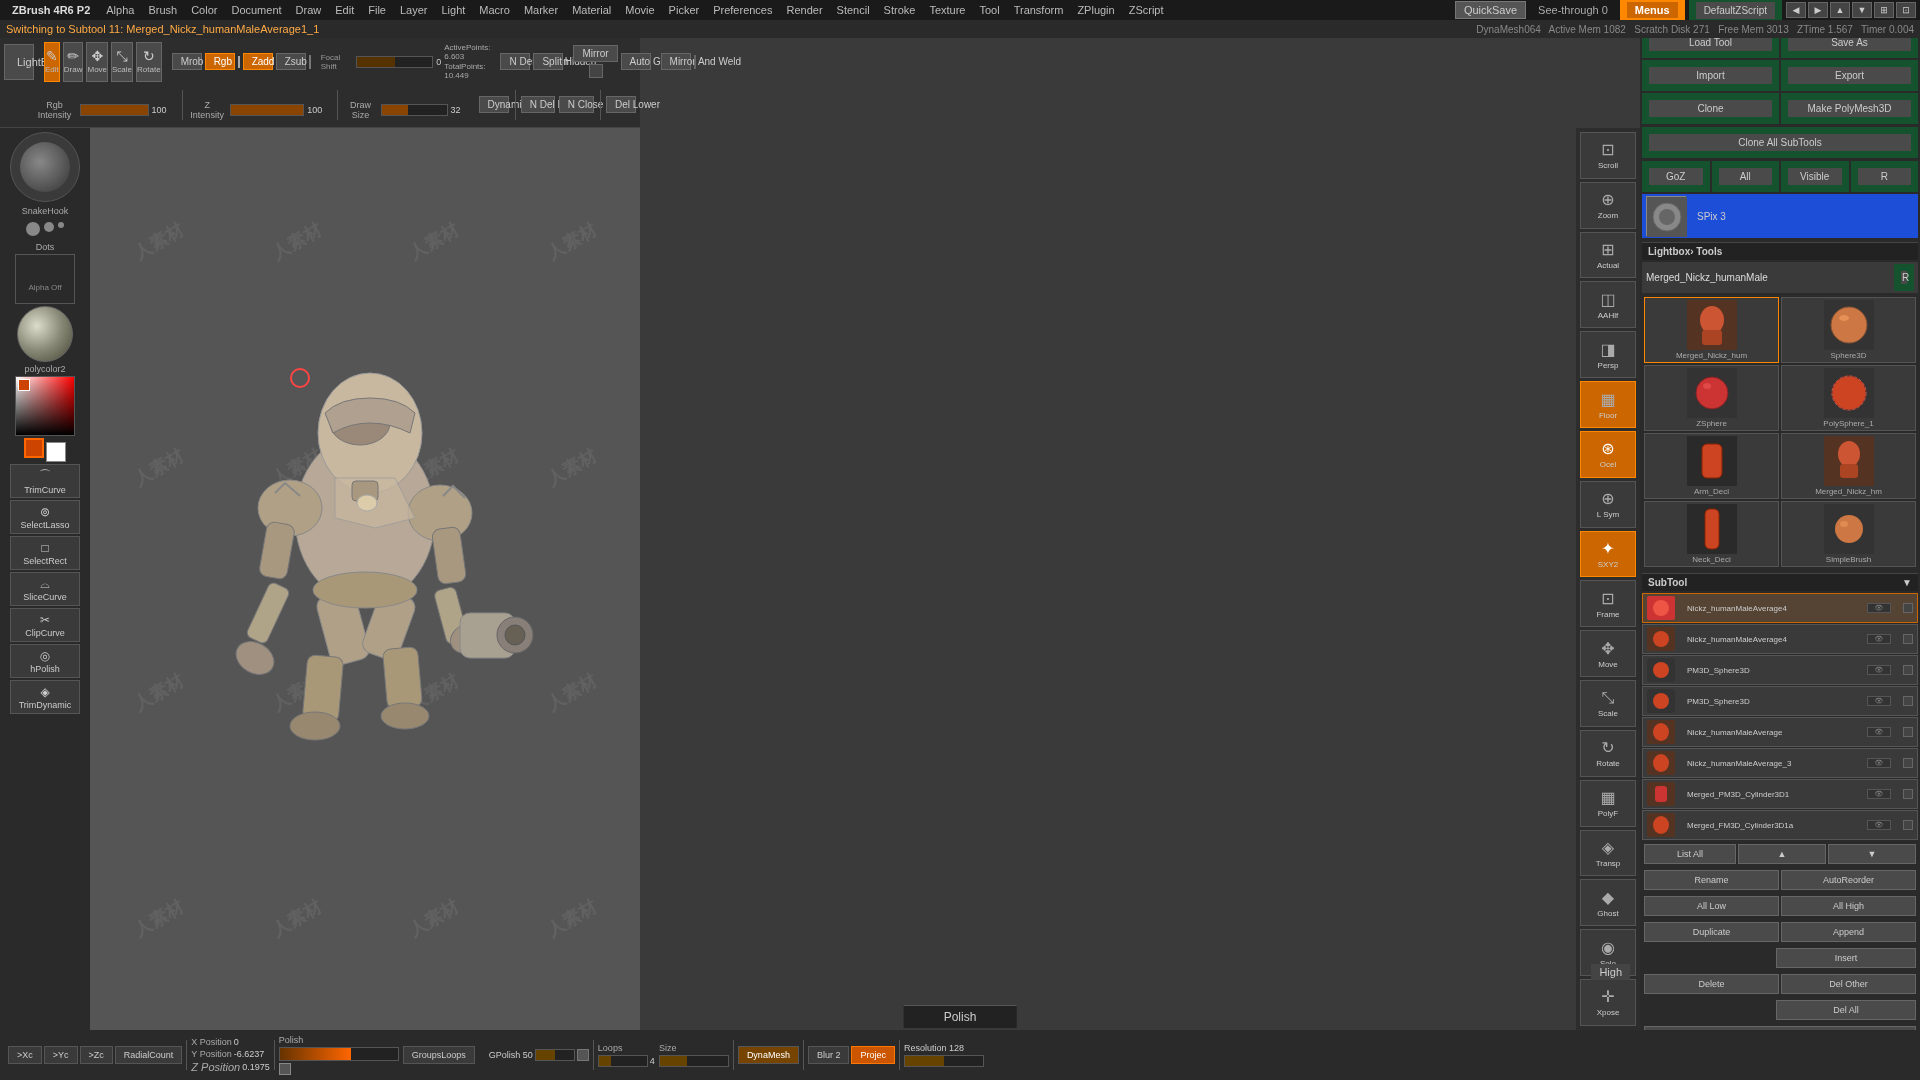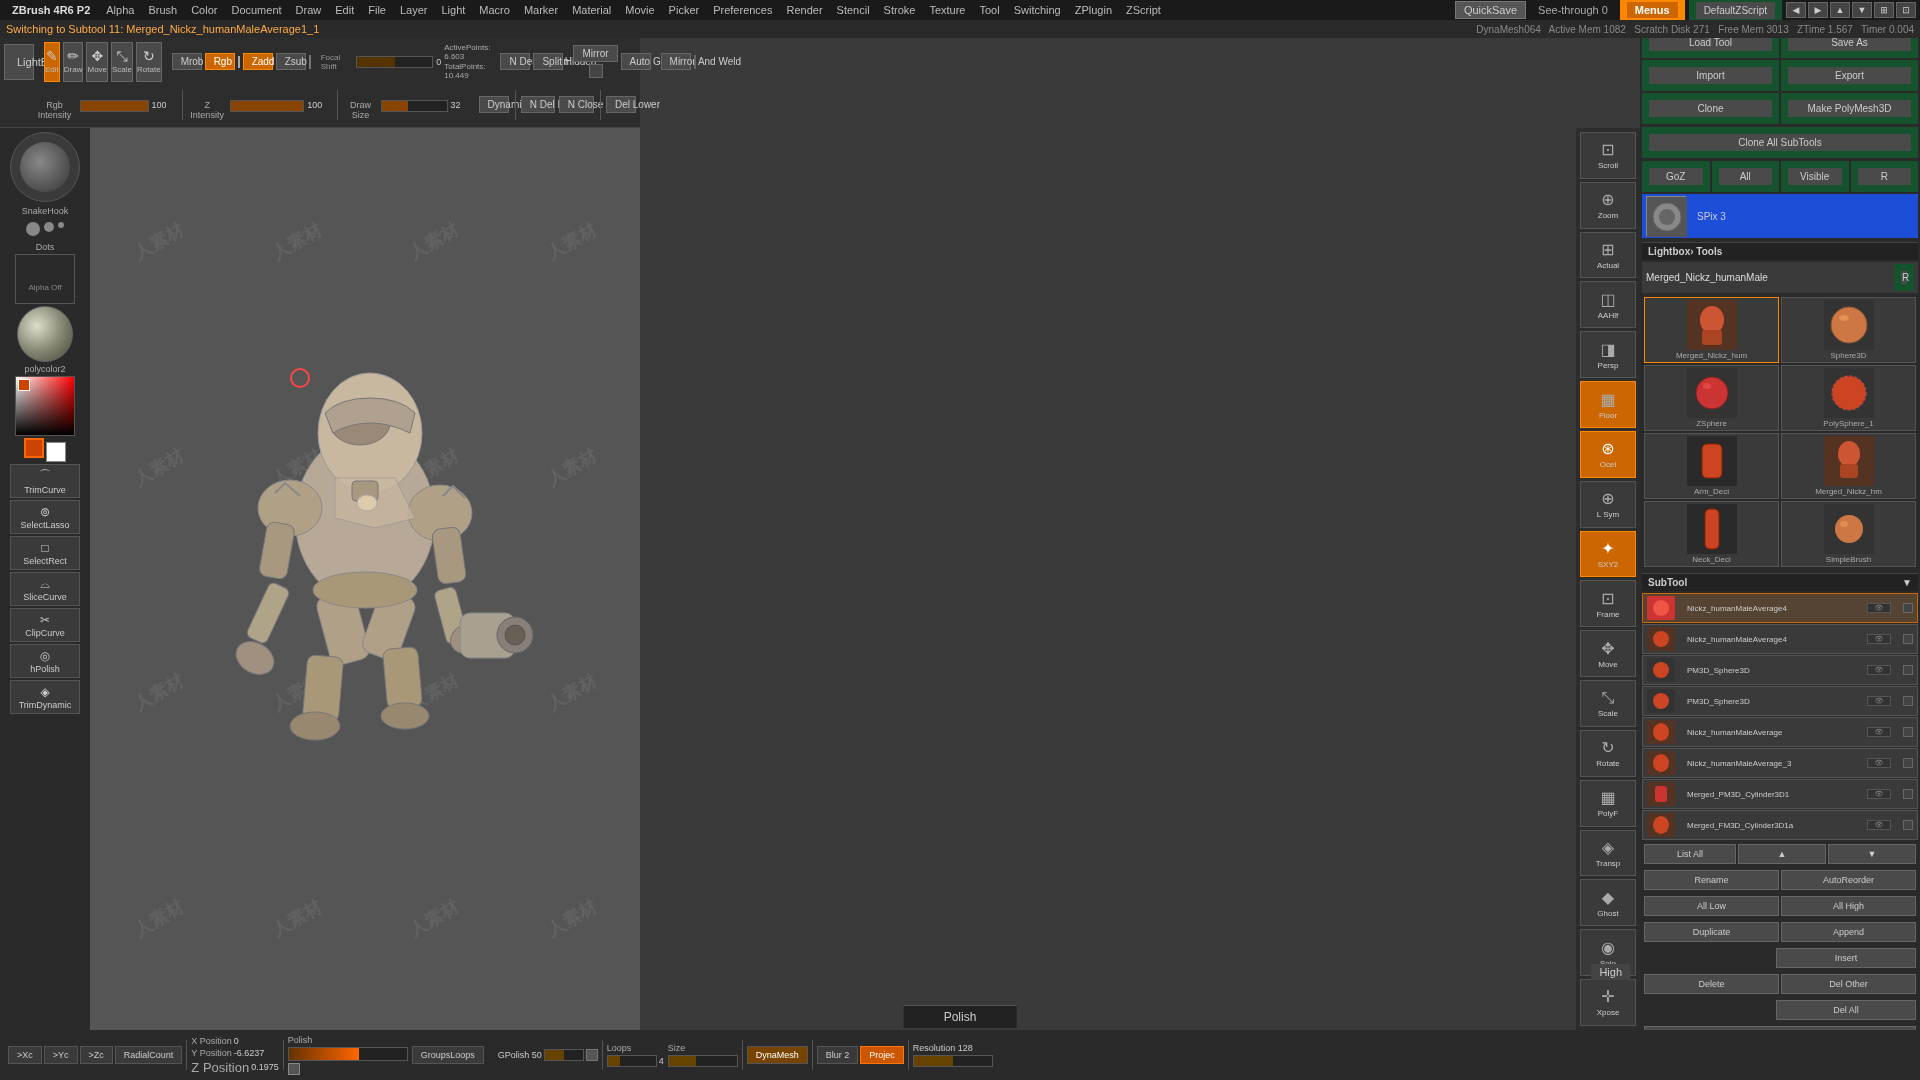--- a/index.html
+++ b/index.html
@@ -144,21 +144,21 @@
       flex-direction: column;
       gap: 2px;
     }
     .slider-label {
       font-size: 9px;
       color: #aaa;
       text-align: center;
     }
     .slider-row {
       display: flex;
-      align-items: flex-start;
+      align-items: center;
       gap: 3px;
       margin-top: 10px;
     }
     .slider-track {
       width: 80px;
       height: 12px;
       background: #222;
       border: 1px solid #555;
       position: relative;
       cursor: pointer;
@@ -692,21 +692,21 @@
   <span class="menu-item">Marker</span>
   <span class="menu-item">Material</span>
   <span class="menu-item">Movie</span>
   <span class="menu-item">Picker</span>
   <span class="menu-item">Preferences</span>
   <span class="menu-item">Render</span>
   <span class="menu-item">Stencil</span>
   <span class="menu-item">Stroke</span>
   <span class="menu-item">Texture</span>
   <span class="menu-item">Tool</span>
-  <span class="menu-item">Switching</span>
+  <span class="menu-item">Transform</span>
   <span class="menu-item">ZPlugin</span>
   <span class="menu-item">ZScript</span>
 
   <div style="margin-left:auto; display:flex; align-items:center; gap:4px;">
     <button id="quicksave-btn" class="tb-btn">QuickSave</button>
     <div id="seethrough-area">See-through 0</div>
     <button id="menus-btn" class="panel-btn orange">Menus</button>
     <button class="panel-btn">DefaultZScript</button>
     <div class="top-icons">
       <div class="top-icon-btn">◀</div>
@@ -1359,21 +1359,21 @@
   <div class="position-display">
     <div style="display:flex;align-items:center;gap:2px;">
       <span style="font-size:9px;color:#aaa;">X Position</span>
       <span style="font-size:9px;color:#cccccc;">0</span>
     </div>
     <div style="display:flex;align-items:center;gap:2px;">
       <span style="font-size:9px;color:#aaa;">Y Position</span>
       <span style="font-size:9px;color:#cccccc;">-6.6237</span>
     </div>
     <div style="display:flex;align-items:center;gap:2px;">
-      <span style="font-size:13px;color:#aaa;">Z Position</span>
+      <span style="font-size:11px;color:#aaa;font-style:italic;">Z Position</span>
       <span style="font-size:9px;color:#cccccc;">0.1975</span>
     </div>
   </div>
 
   <div style="width:1px;height:30px;background:#555;"></div>
 
   <div class="bottom-slider-group">
     <span class="bottom-slider-label">Polish</span>
     <div class="bottom-slider">
       <div class="bottom-slider-fill" style="width:60%;"></div>

